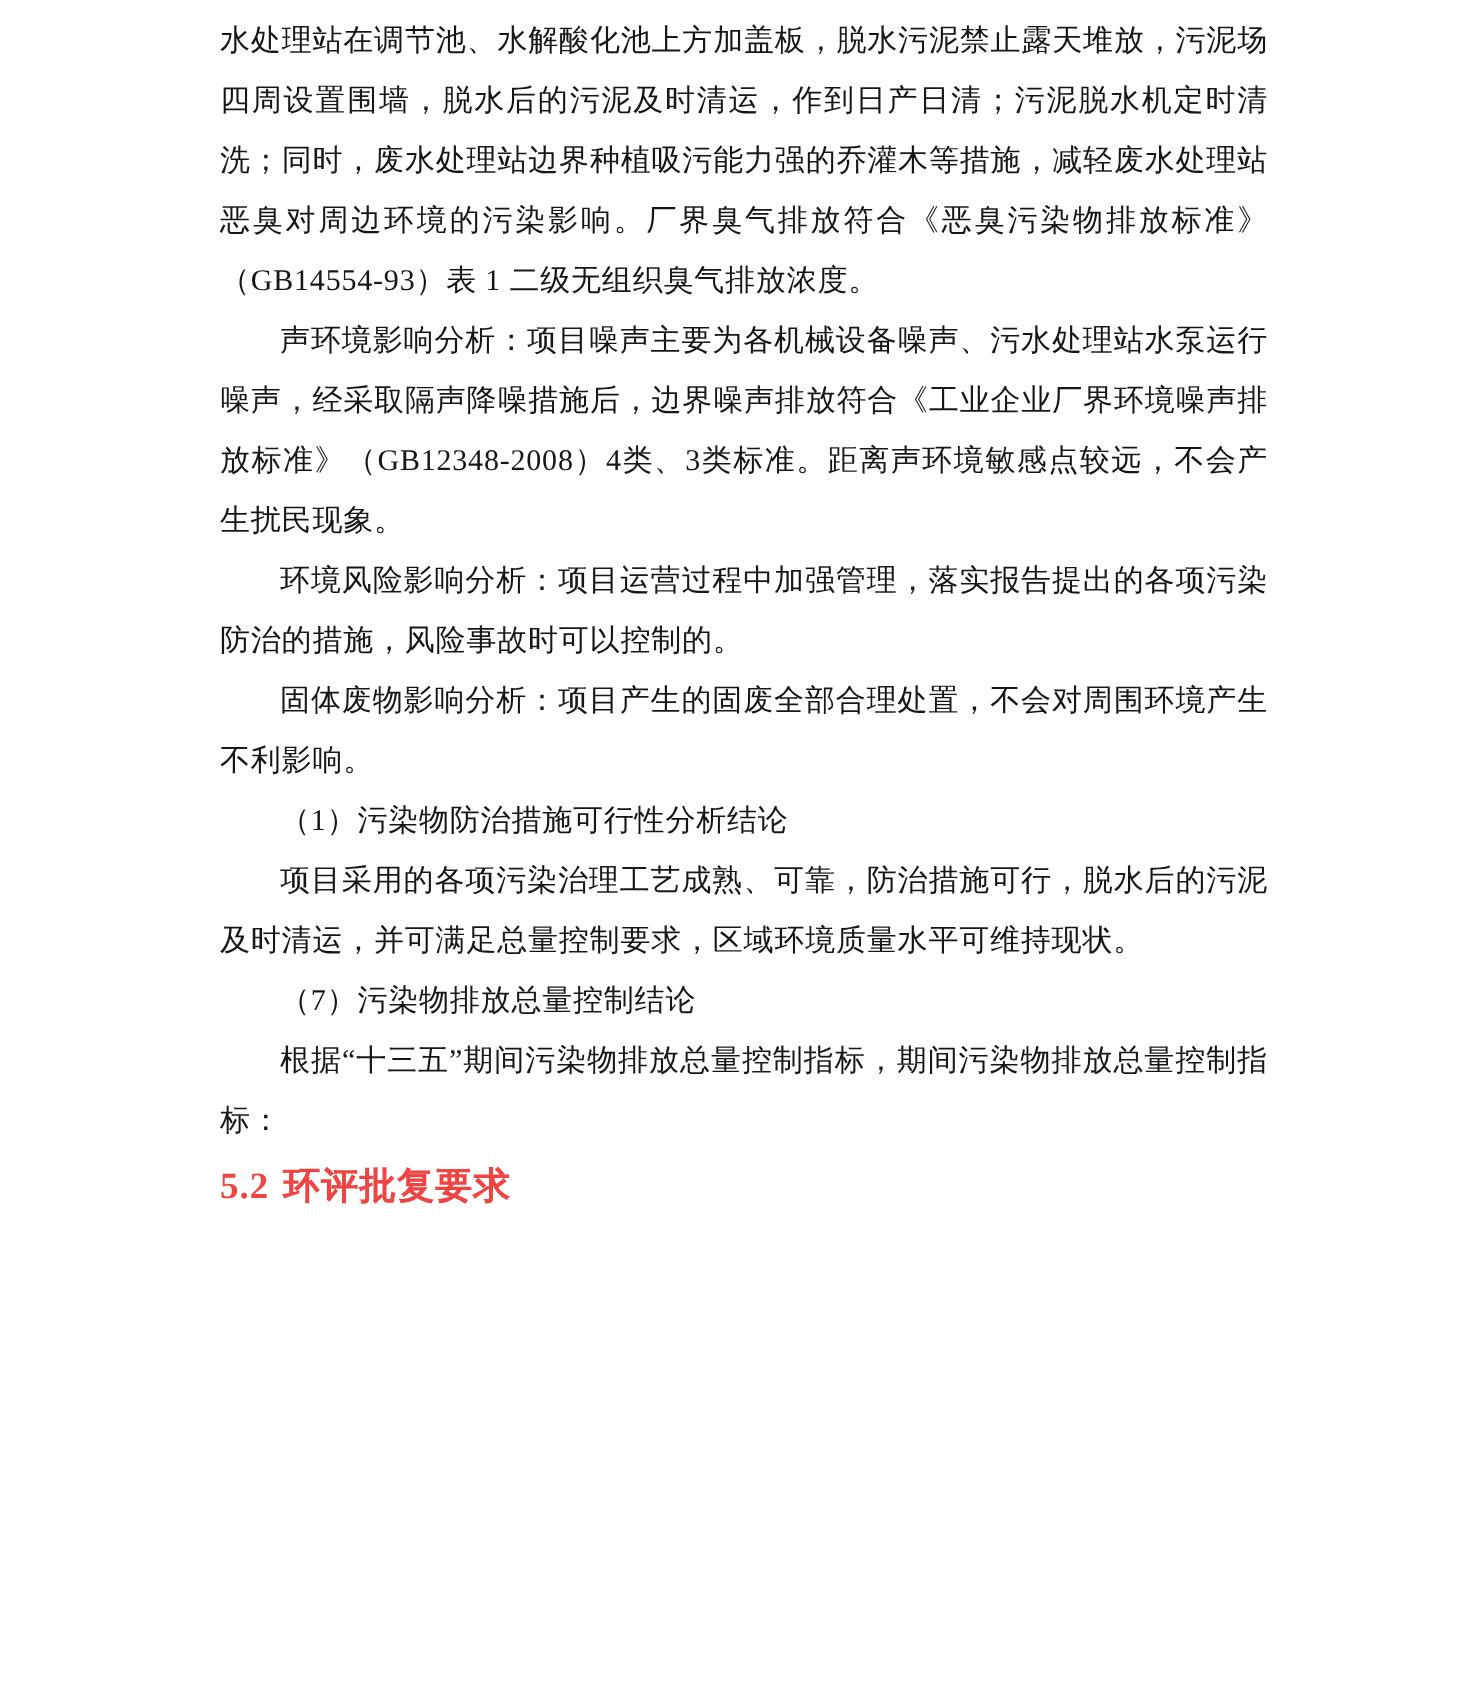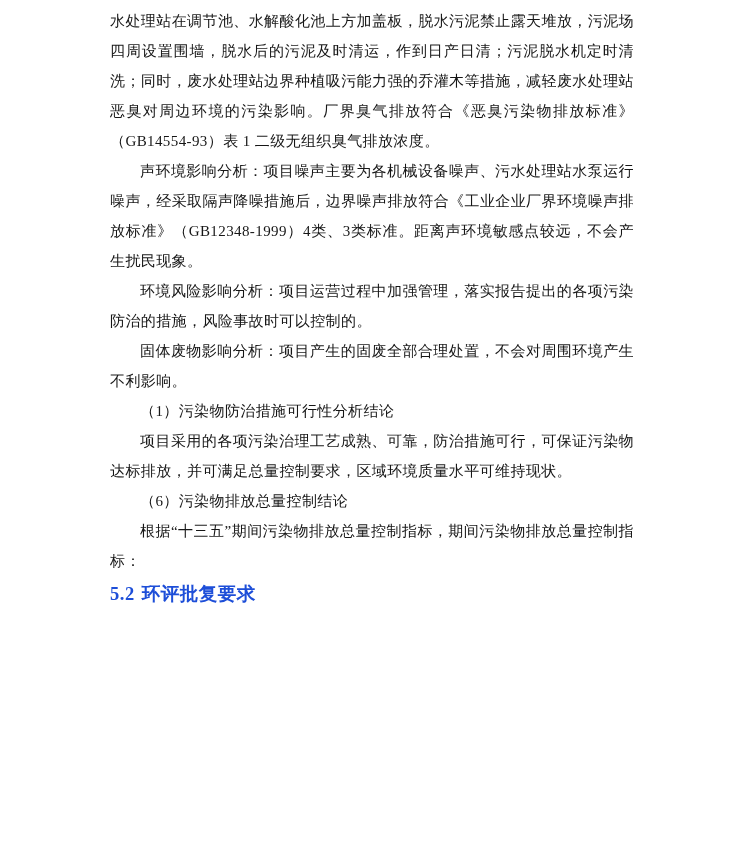--- a/index.html
+++ b/index.html
@@ -29,49 +29,49 @@
   p.para.continuation {
     text-indent: 0;
   }
   h2.section-heading {
     margin: 2px 0 0 0;
     font-size: 18.5px;
     line-height: 32px;
     font-weight: bold;
     text-indent: 0;
     letter-spacing: 0.5px;
-    color: #1d4ed8;
+    color: #ef4444;
   }
   h2.section-heading .num {
     margin-right: 7px;
   }
   sub.chem-sub {
     font-size: 10px;
     line-height: 0;
   }
 </style>
 </head>
 <body>
 
 <div class="page">
 
   <p class="para continuation">水处理站在调节池、水解酸化池上方加盖板，脱水污泥禁止露天堆放，污泥场四周设置围墙，脱水后的污泥及时清运，作到日产日清；污泥脱水机定时清洗；同时，废水处理站边界种植吸污能力强的乔灌木等措施，减轻废水处理站恶臭对周边环境的污染影响。厂界臭气排放符合《恶臭污染物排放标准》（GB14554-93）表 1 二级无组织臭气排放浓度。</p>
 
 
-  <p class="para">声环境影响分析：项目噪声主要为各机械设备噪声、污水处理站水泵运行噪声，经采取隔声降噪措施后，边界噪声排放符合《工业企业厂界环境噪声排放标准》（GB12348-1999）4类、3类标准。距离声环境敏感点较远，不会产生扰民现象。</p>
+  <p class="para">声环境影响分析：项目噪声主要为各机械设备噪声、污水处理站水泵运行噪声，经采取隔声降噪措施后，边界噪声排放符合《工业企业厂界环境噪声排放标准》（GB12348-2008）4类、3类标准。距离声环境敏感点较远，不会产生扰民现象。</p>
 
   <p class="para">环境风险影响分析：项目运营过程中加强管理，落实报告提出的各项污染防治的措施，风险事故时可以控制的。</p>
 
   <p class="para">固体废物影响分析：项目产生的固废全部合理处置，不会对周围环境产生不利影响。</p>
 
   <p class="para">（1）污染物防治措施可行性分析结论</p>
 
-  <p class="para">项目采用的各项污染治理工艺成熟、可靠，防治措施可行，可保证污染物达标排放，并可满足总量控制要求，区域环境质量水平可维持现状。</p>
+  <p class="para">项目采用的各项污染治理工艺成熟、可靠，防治措施可行，脱水后的污泥及时清运，并可满足总量控制要求，区域环境质量水平可维持现状。</p>
 
-  <p class="para">（6）污染物排放总量控制结论</p>
+  <p class="para">（7）污染物排放总量控制结论</p>
 
   <p class="para">根据“十三五”期间污染物排放总量控制指标，期间污染物排放总量控制指标：</p>
 
 
   <h2 class="section-heading">
     <span class="num">5.2</span><span>环评批复要求</span>
   </h2>
 
 
 </div>

